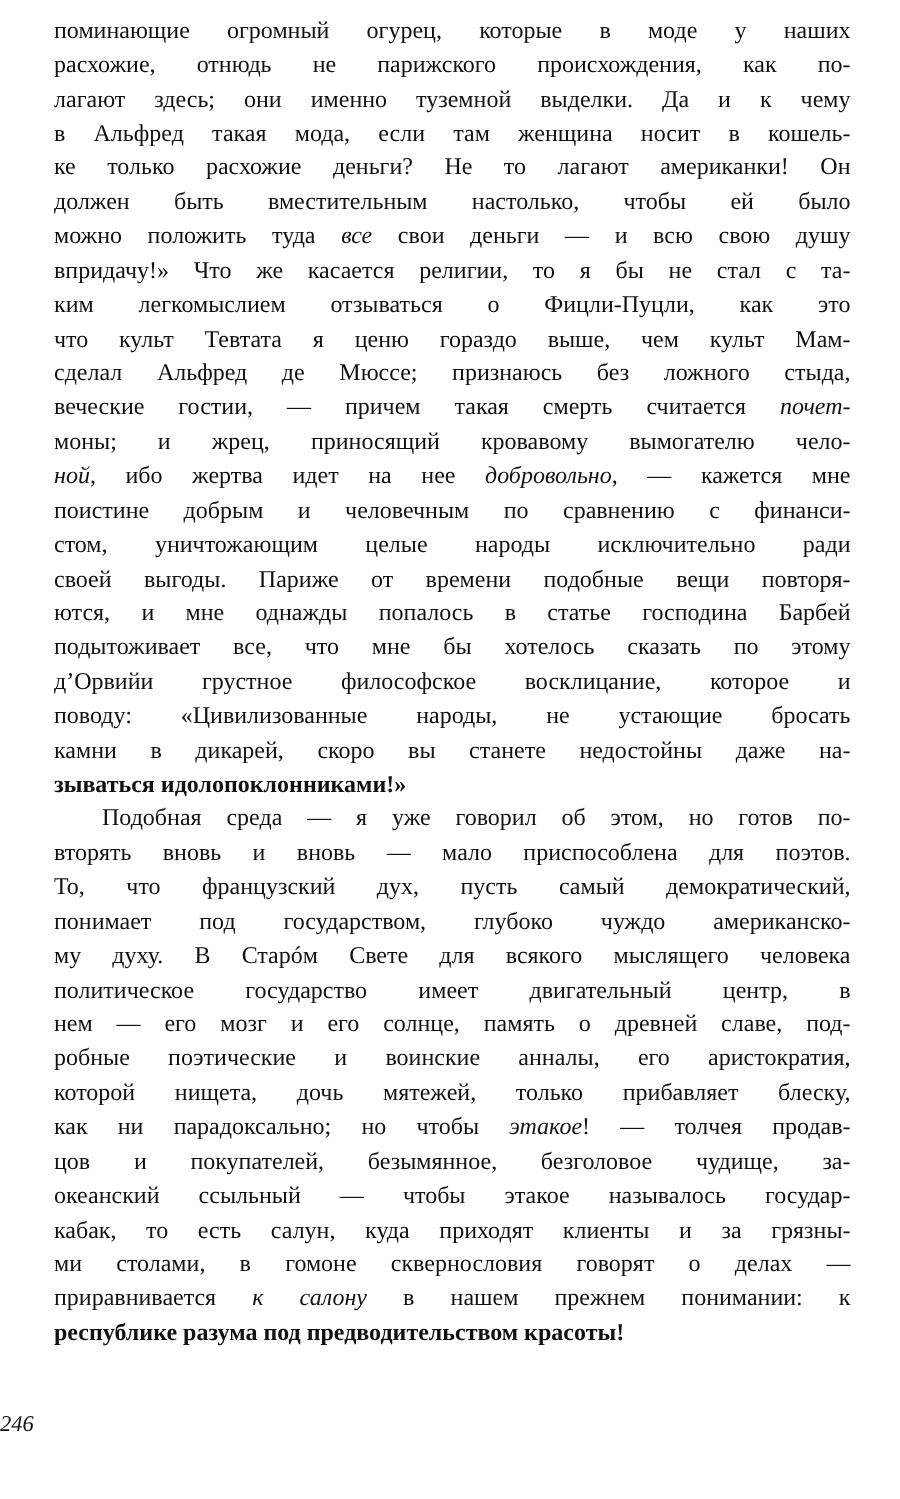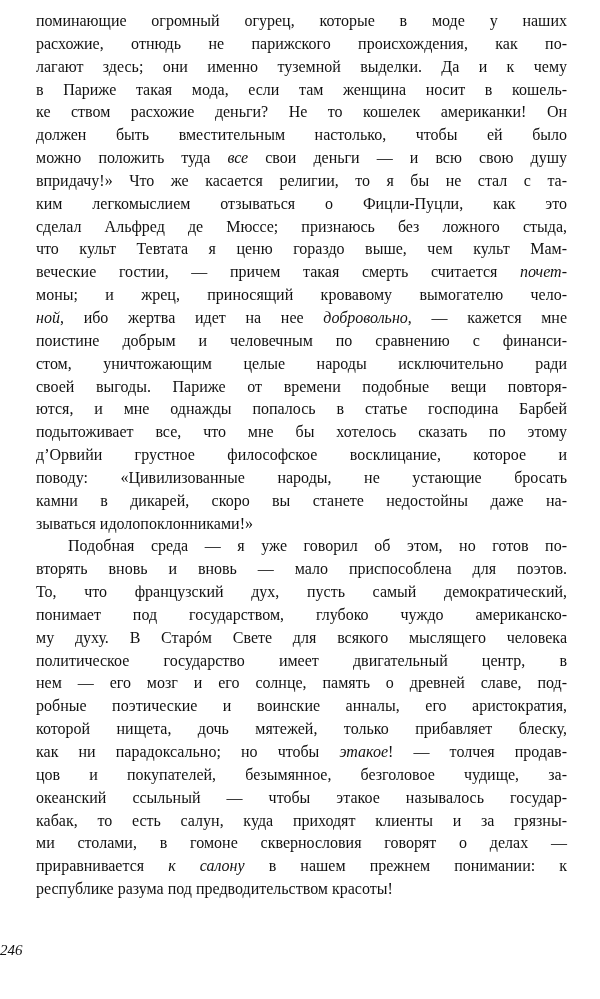--- a/index.html
+++ b/index.html
@@ -10,43 +10,43 @@
   }
   .page-body {
     position: absolute; left: 36px; top: 10px; width: 531px;
     font-size: 16px; line-height: 22.85px;
   }
   .line {
     display: block; white-space: nowrap;
     text-align: justify; text-align-last: justify;
     height: 22.85px;
   }
-  .line.last { text-align-last: left; }
+  .line.last { text-align-last: left; font-weight: bold; }
   .line.indent { padding-left: 32px; }
   em { font-style: italic; }
   .page-number {
     position: absolute; left: 0; width: 600px; top: 942px;
     text-align: left; font-style: italic; font-size: 15px;
   }
 </style>
 </head>
 <body>
 
 <div class="page-body" id="page-body">
     <div class="line"><span>поминающие огромный огурец, которые в моде у наших</span></div>
     <div class="line"><span>расхожие, отнюдь не парижского происхождения, как по-</span></div>
     <div class="line"><span>лагают здесь; они именно туземной выделки. Да и к чему</span></div>
-    <div class="line"><span>в Париже такая мода, если там женщина носит в кошель-</span></div>
-    <div class="line"><span>ке ством расхожие деньги? Не то кошелек американки! Он</span></div>
+    <div class="line"><span>в Альфред такая мода, если там женщина носит в кошель-</span></div>
+    <div class="line"><span>ке только расхожие деньги? Не то лагают американки! Он</span></div>
     <div class="line"><span>должен быть вместительным настолько, чтобы ей было</span></div>
     <div class="line"><span>можно положить туда </span><em>все</em><span> свои деньги — и всю свою душу</span></div>
     <div class="line"><span>впридачу!» Что же касается религии, то я бы не стал с та-</span></div>
     <div class="line"><span>ким легкомыслием отзываться о Фицли-Пуцли, как это</span></div>
+    <div class="line"><span>что культ Тевтата я ценю гораздо выше, чем культ Мам-</span></div>
     <div class="line"><span>сделал Альфред де Мюссе; признаюсь без ложного стыда,</span></div>
-    <div class="line"><span>что культ Тевтата я ценю гораздо выше, чем культ Мам-</span></div>
     <div class="line"><span>веческие гостии, — причем такая смерть считается </span><em>почет-</em></div>
     <div class="line"><span>моны; и жрец, приносящий кровавому вымогателю чело-</span></div>
     <div class="line"><em>ной</em><span>, ибо жертва идет на нее </span><em>добровольно</em><span>, — кажется мне</span></div>
     <div class="line"><span>поистине добрым и человечным по сравнению с финанси-</span></div>
     <div class="line"><span>стом, уничтожающим целые народы исключительно ради</span></div>
     <div class="line"><span>своей выгоды. Париже от времени подобные вещи повторя-</span></div>
     <div class="line"><span>ются, и мне однажды попалось в статье господина Барбей</span></div>
     <div class="line"><span>подытоживает все, что мне бы хотелось сказать по этому</span></div>
     <div class="line"><span>д’Орвийи грустное философское восклицание, которое и</span></div>
     <div class="line"><span>поводу: «Цивилизованные народы, не устающие бросать</span></div>

